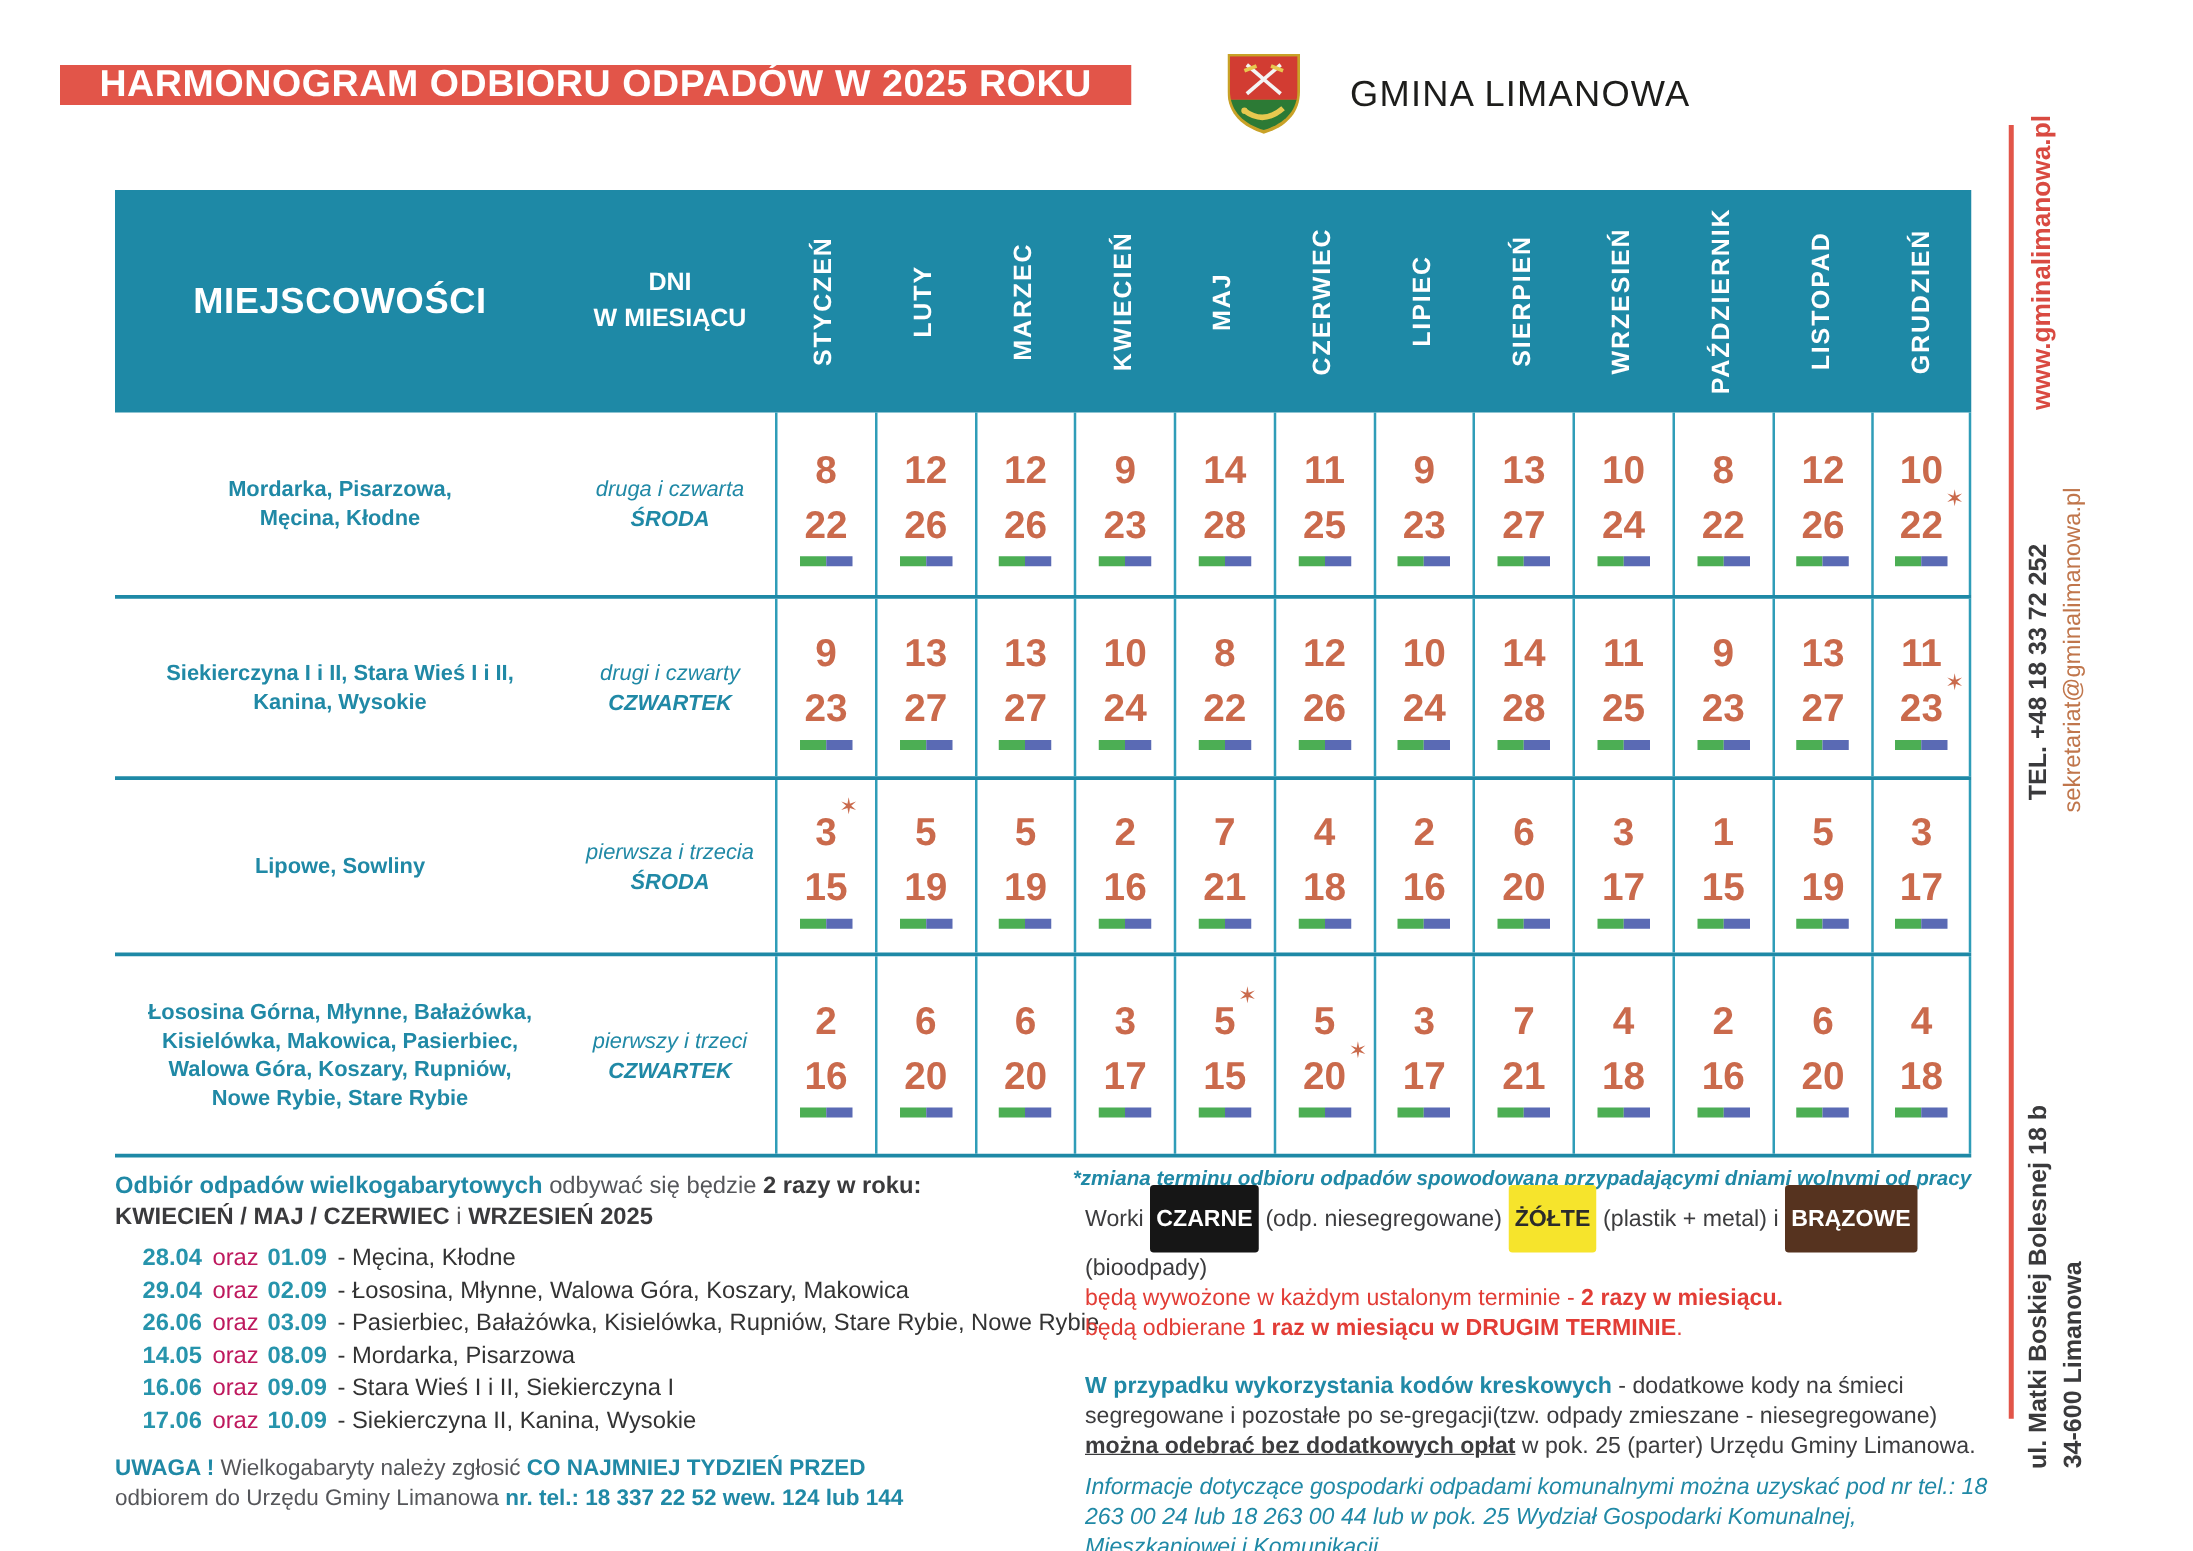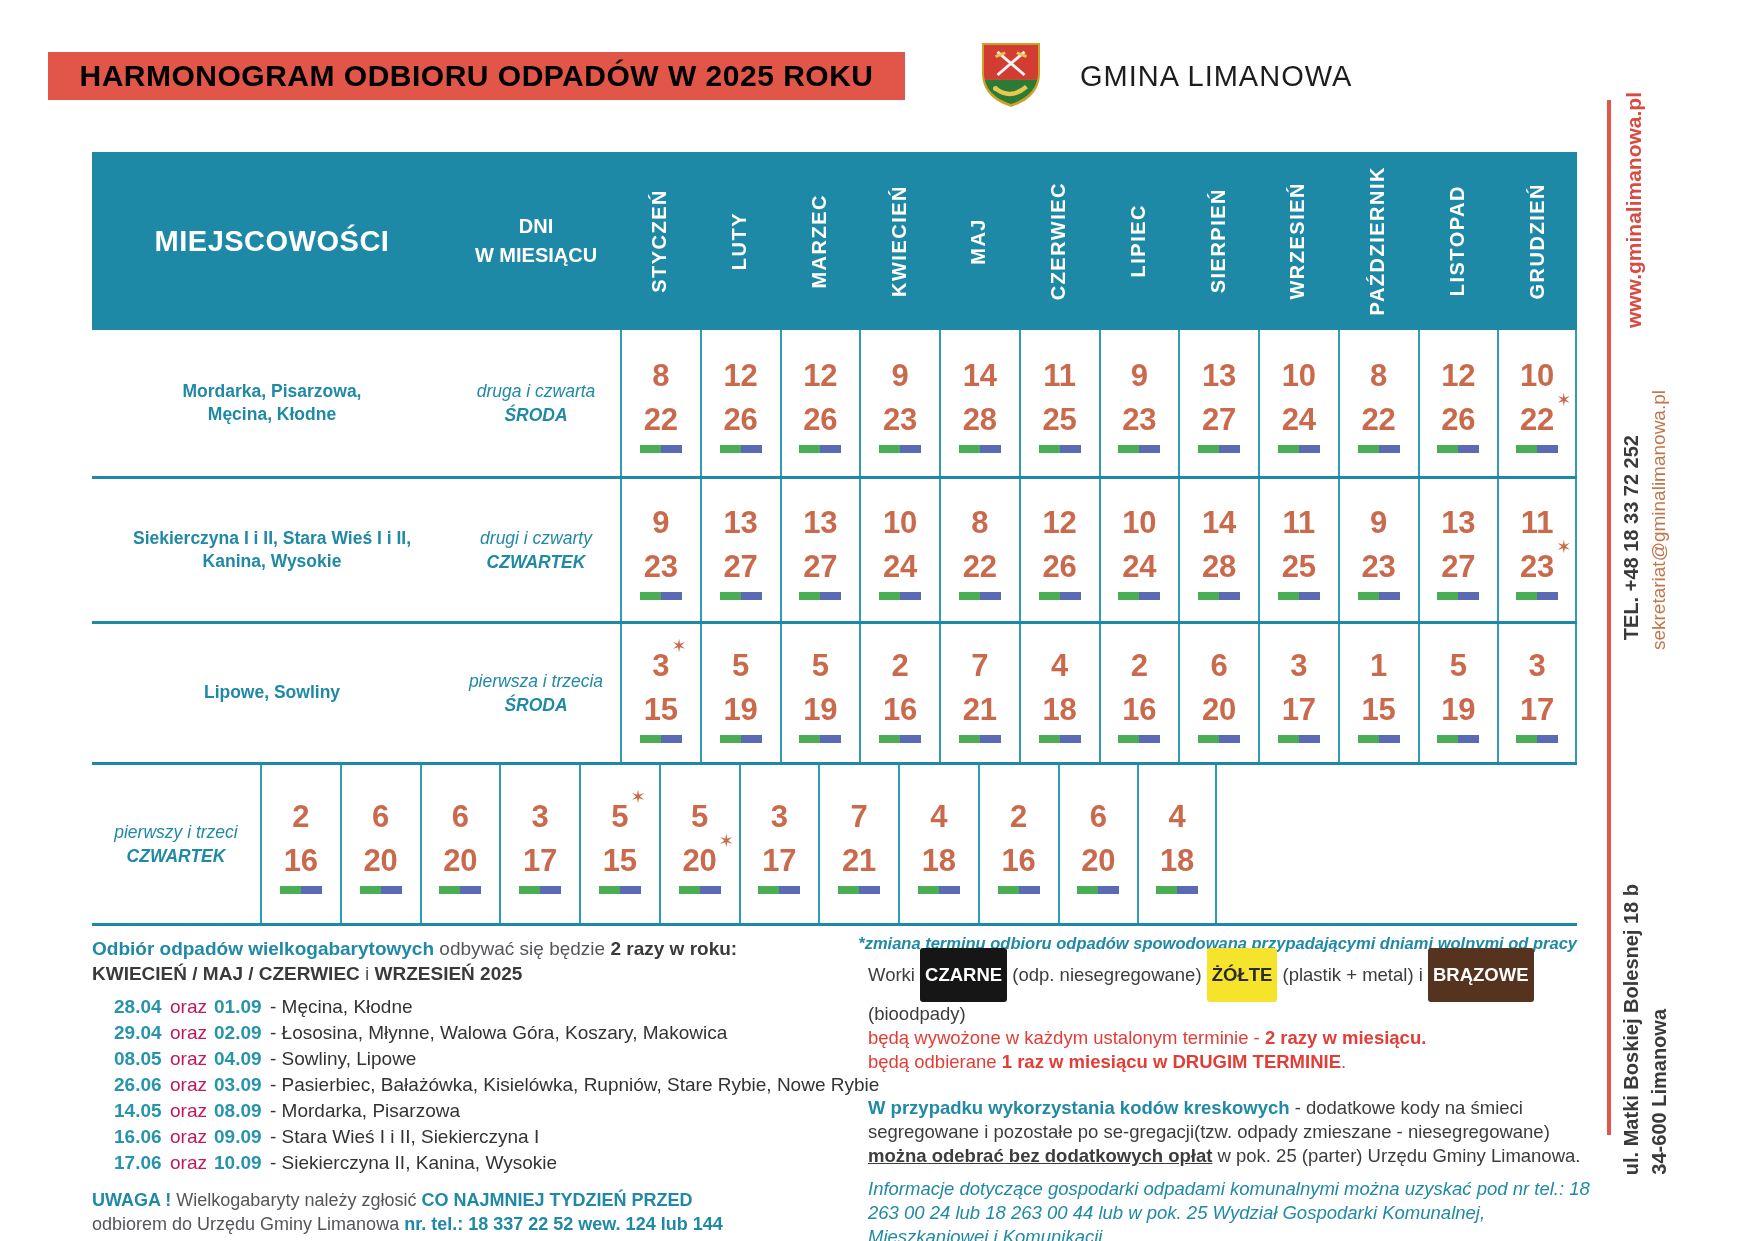--- a/index.html
+++ b/index.html
@@ -1,21 +1,21 @@
 <!DOCTYPE html>
 <html><head>
 <meta charset="utf-8">
 <style>
   html,body{margin:0;padding:0;background:#ffffff;}
   .page{position:relative;width:1754px;height:1241px;background:#ffffff;overflow:hidden;
         font-family:"Liberation Sans",sans-serif;color:#3a3a3c;}
 
   
-  .banner{position:absolute;left:48px;top:52px;width:857px;height:48px;background:#e25549;
-          display:flex;align-items:center;justify-content:center;color:#000000;
+  .banner{position:absolute;left:48px;top:52px;width:857px;height:32px;background:#e25549;
+          display:flex;align-items:center;justify-content:center;color:#ffffff;
           font-weight:bold;font-size:30px;letter-spacing:.5px;white-space:nowrap;}
   .crest{position:absolute;left:982px;top:42px;width:58px;height:66px;}
   .org-name{position:absolute;left:1080px;top:60px;font-size:29px;color:#1d1d1b;letter-spacing:1px;}
 
   
   .table{position:absolute;left:92px;top:152px;width:1485px;}
   .thead{display:flex;height:178px;background:#1e89a6;}
   .th-loc{width:360px;display:flex;align-items:center;justify-content:center;color:#fff;
           font-weight:bold;font-size:29px;letter-spacing:.5px;}
   .th-days{width:168px;display:flex;flex-direction:column;align-items:center;justify-content:center;
@@ -457,20 +457,26 @@
           <div class="td-date">
             <div class="d1">3</div>
             <div class="d2">17</div>
             <span class="bar">
               <i class="g"></i>
               <i class="b"></i>
             </span>
           </div>
         </div>
         <div class="trow row-3">
+          <div class="td-loc">
+            <div>Łososina Górna, Młynne, Bałażówka,</div>
+            <div>Kisielówka, Makowica, Pasierbiec,</div>
+            <div>Walowa Góra, Koszary, Rupniów,</div>
+            <div>Nowe Rybie, Stare Rybie</div>
+          </div>
           <div class="td-days">
             <div>pierwszy i trzeci</div>
             <div class="dow">CZWARTEK</div>
           </div>
           <div class="td-date">
             <div class="d1">2</div>
             <div class="d2">16</div>
             <span class="bar">
               <i class="g"></i>
               <i class="b"></i>
@@ -572,21 +578,20 @@
   <div class="bulky">
     <div>
       <span class="teal-b">Odbiór odpadów wielkogabarytowych</span><span> odbywać się będzie </span><span class="dark-b">2 razy w roku:</span>
     </div>
     <div class="b-months">
       <span class="dark-b">KWIECIEŃ / MAJ / CZERWIEC</span><span> i </span><span class="dark-b">WRZESIEŃ 2025</span>
     </div>
     <div class="b-list">
         <div class="b-item"><span class="bd">28.04</span><span class="bo">oraz</span><span class="bd">01.09</span><span class="bp">- Męcina, Kłodne</span></div>
         <div class="b-item"><span class="bd">29.04</span><span class="bo">oraz</span><span class="bd">02.09</span><span class="bp">- Łososina, Młynne, Walowa Góra, Koszary, Makowica</span></div>
-        <div class="b-item"><span class="bd">08.05</span><span class="bo">oraz</span><span class="bd">04.09</span><span class="bp">- Sowliny, Lipowe</span></div>
         <div class="b-item"><span class="bd">26.06</span><span class="bo">oraz</span><span class="bd">03.09</span><span class="bp">- Pasierbiec, Bałażówka, Kisielówka, Rupniów, Stare Rybie, Nowe Rybie</span></div>
         <div class="b-item"><span class="bd">14.05</span><span class="bo">oraz</span><span class="bd">08.09</span><span class="bp">- Mordarka, Pisarzowa</span></div>
         <div class="b-item"><span class="bd">16.06</span><span class="bo">oraz</span><span class="bd">09.09</span><span class="bp">- Stara Wieś I i II, Siekierczyna I</span></div>
         <div class="b-item"><span class="bd">17.06</span><span class="bo">oraz</span><span class="bd">10.09</span><span class="bp">- Siekierczyna II, Kanina, Wysokie</span></div>
       </div>
     <div class="b-note">
       <span class="teal-b">UWAGA !</span><span> Wielkogabaryty należy zgłosić </span><span class="teal-b">CO NAJMNIEJ TYDZIEŃ PRZED</span><span> odbiorem do Urzędu Gminy Limanowa </span><span class="teal-b">nr. tel.: 18 337 22 52 wew. 124 lub 144</span>
     </div>
   </div>
 

